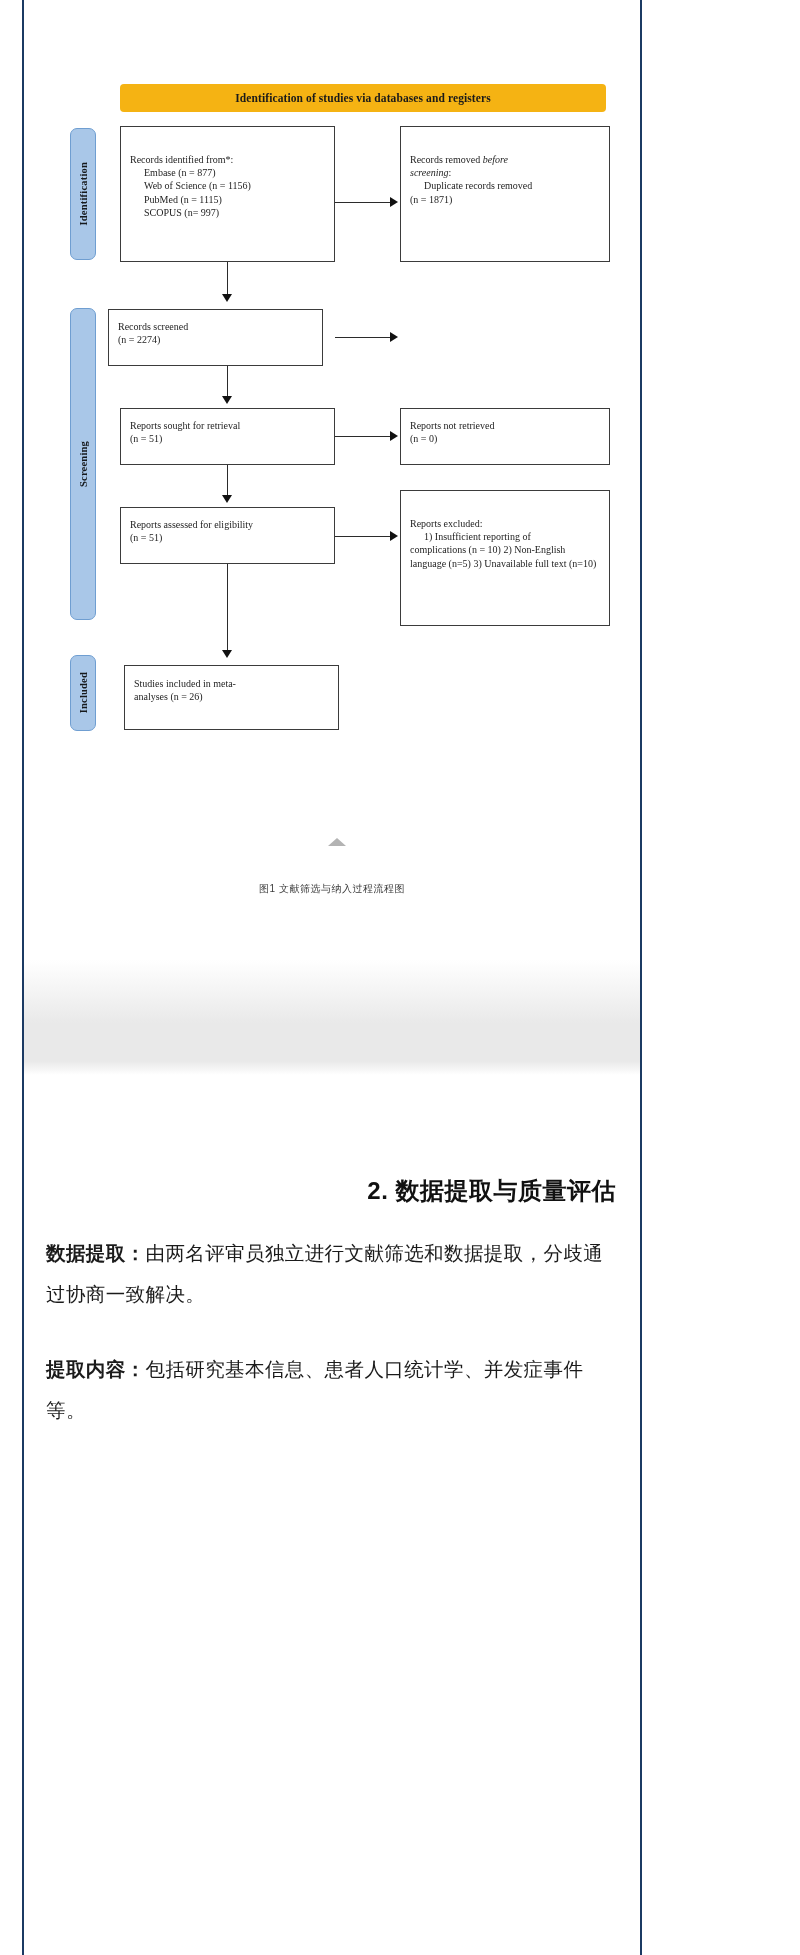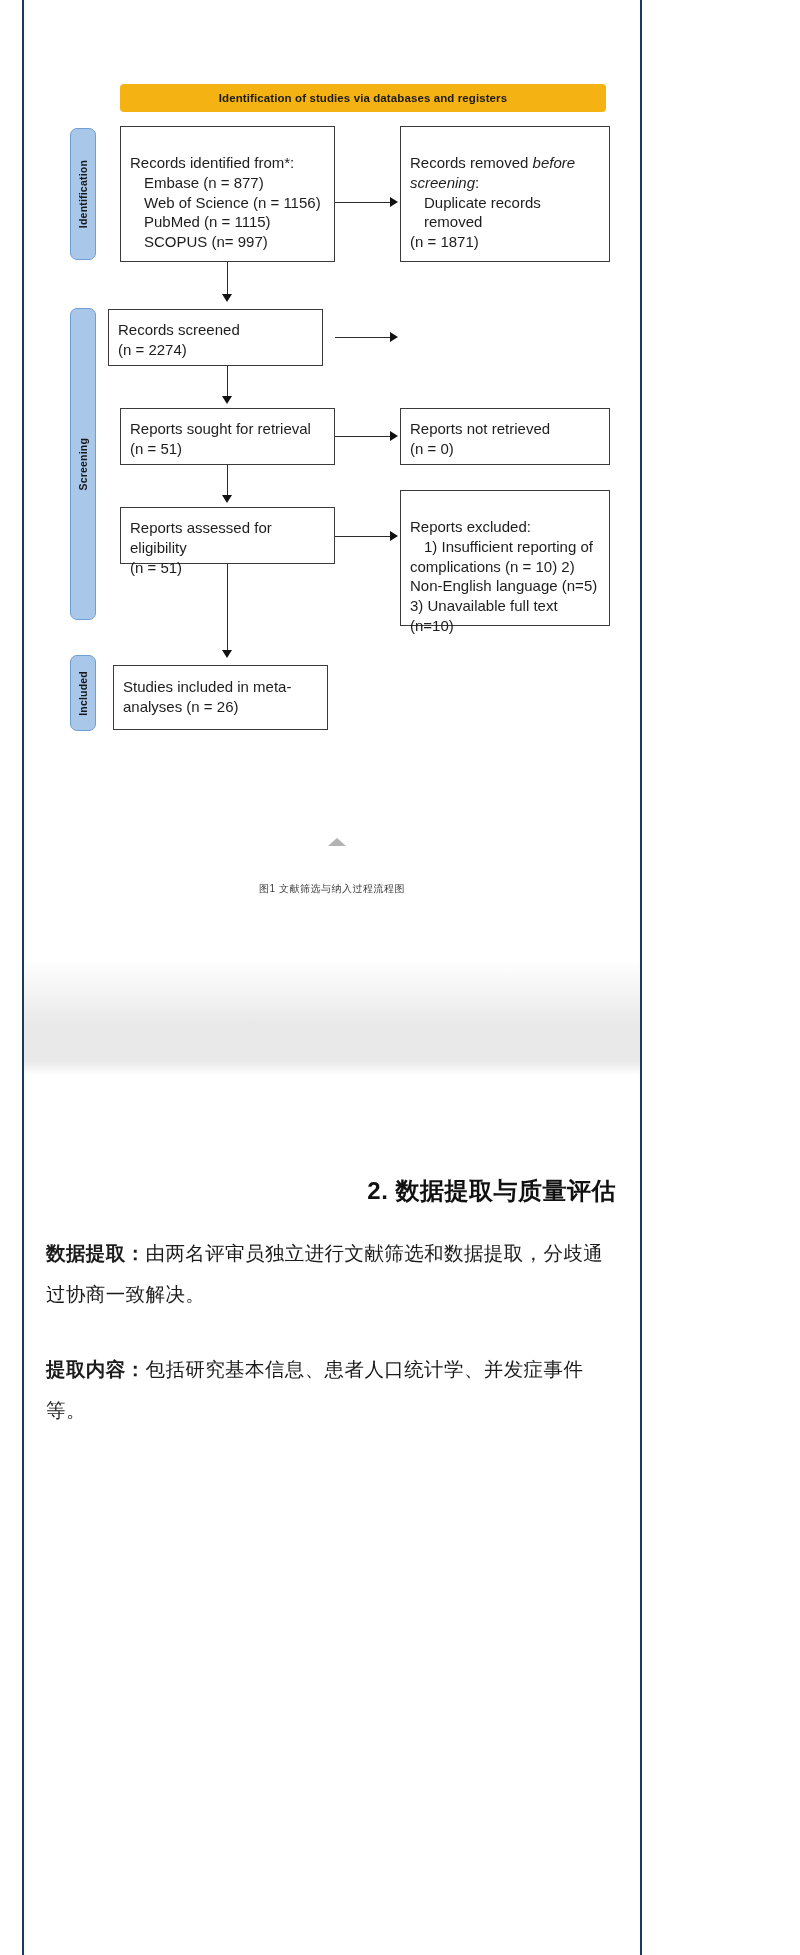--- a/index.html
+++ b/index.html
@@ -37,21 +37,21 @@
     left: 24px;
     top: 0;
     width: 616px;
     height: 1060px;
     background: #ffffff;
   }
 
   .flow {
     position: absolute;
     left: 0; top: 0;
-    width: 697px; height: 790px;
+    width: 697px; height: 790px; font-family: Liberation Serif, serif;
   }
 
   
   .banner {
     position: absolute;
     left: 96px;
     top: 84px;
     width: 486px;
     height: 28px;
     background: #f5b313;
@@ -88,36 +88,36 @@
   .stage-identification { left: 46px; top: 128px; height: 132px; }
   .stage-screening      { left: 46px; top: 308px; height: 312px; }
   .stage-included       { left: 46px; top: 655px; height: 76px;  }
 
   
   .box {
     position: absolute;
     background: #ffffff;
     border: 1.6px solid #3b3b3b;
     padding: 7px 9px;
-    font-size: 15px;
+    font-size: 10px;
     line-height: 1.32;
     color: #1d1d1d;
   }
   .box .ind  { padding-left: 14px; display: block; }
   .box .ital { font-style: italic; }
 
   .b-identified   { left: 96px;  top: 126px; width: 215px; height: 136px; padding-top: 26px; }
   .b-removed      { left: 376px; top: 126px; width: 210px; height: 136px; padding-top: 26px; }
   .b-screened     { left: 84px;  top: 309px; width: 215px; height: 57px; padding-top: 10px; }
   .b-excluded     { left: 376px; top: 309px; width: 210px; height: 57px; padding-top: 10px; }
   .b-sought       { left: 96px;  top: 408px; width: 215px; height: 57px; padding-top: 10px; }
   .b-notretr      { left: 376px; top: 408px; width: 210px; height: 57px; padding-top: 10px; }
   .b-assessed     { left: 96px;  top: 507px; width: 215px; height: 57px; padding-top: 10px; }
   .b-repexcluded  { left: 376px; top: 490px; width: 210px; height: 136px; padding-top: 26px; }
-  .b-included     { left: 89px;  top: 665px; width: 215px; height: 65px; padding-top: 11px; }
+  .b-included     { left: 100px;  top: 665px; width: 215px; height: 65px; padding-top: 11px; }
 
   
   .v-line {
     position: absolute;
     width: 1.4px;
     background: #2b2b2b;
   }
   .v-arrow {
     position: absolute;
     width: 0; height: 0;

